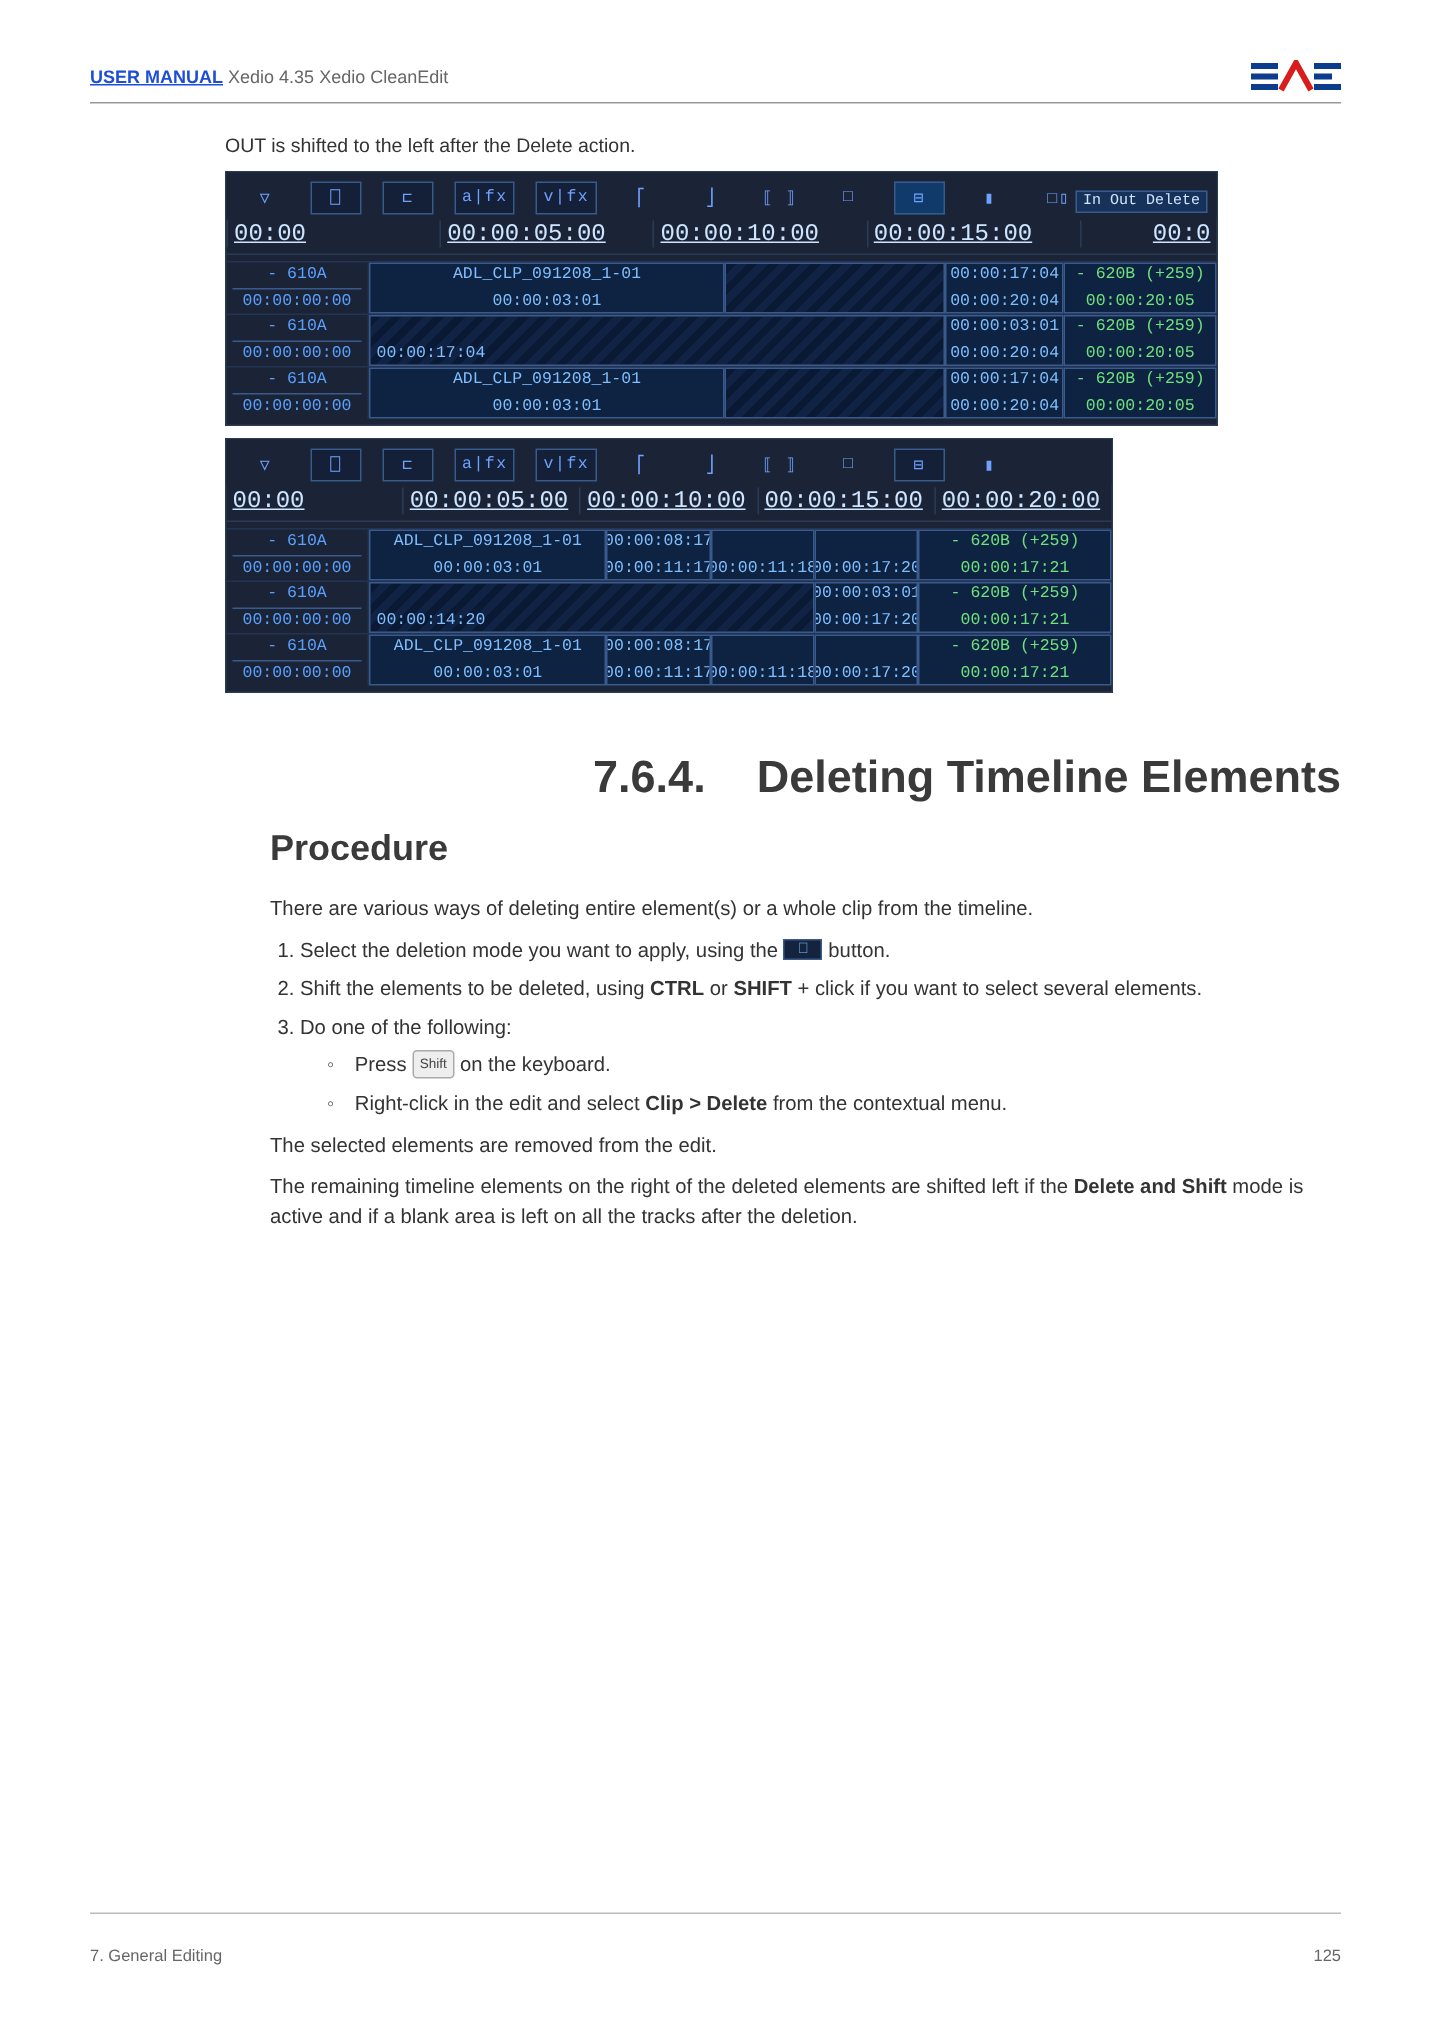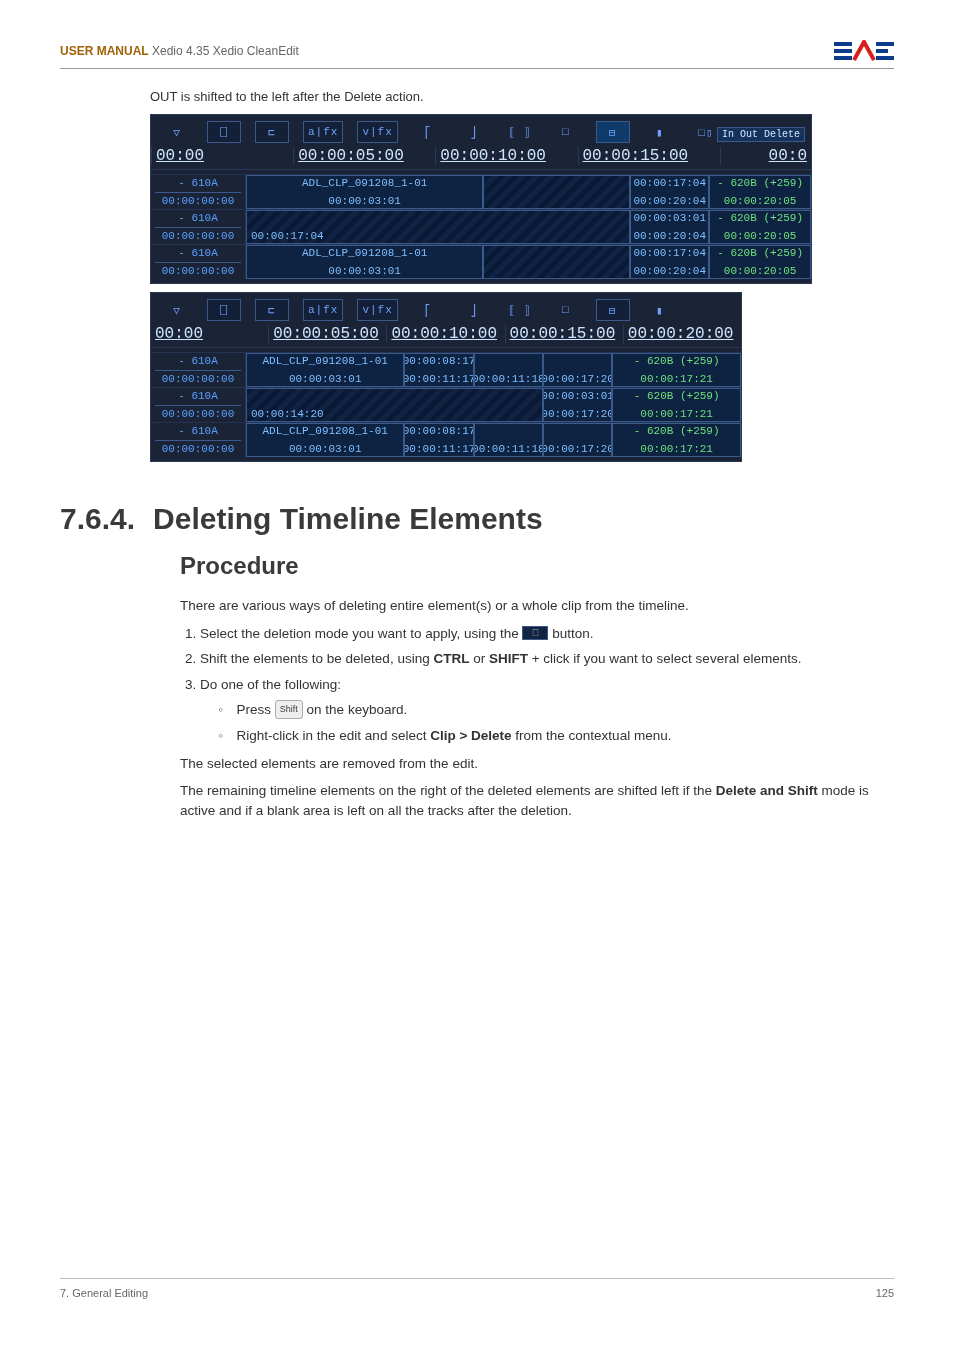--- a/index.html
+++ b/index.html
@@ -20,21 +20,21 @@
     justify-content: space-between;
     align-items: center;
     border-bottom: 1px solid #999;
     padding-bottom: 6px;
     margin-bottom: 20px;
   }
   .header-title {
     font-size: 12px;
     color: #666;
   }
-  .header-title b { color: #a16207; }
+  .header-title b { color: #1d4ed8; text-decoration: underline; }
   .evs-logo {
     display: flex;
     align-items: center;
     gap: 2px;
   }
   .evs-logo svg { display:block; }
 
   .caption-line {
     font-size: 13px;
     margin-left: 90px;
@@ -136,23 +136,23 @@
   .seg.hatch {
     background: repeating-linear-gradient(135deg,#0b1a34,#0b1a34 5px,#102344 5px,#102344 10px);
   }
   .seg.green { color:#6fe07c; }
   .seg.thin { flex:0 0 auto; }
 
   .hiline { height:1px; background:#3a5a8c; margin:1px 0; }
 
   
   h1.num {
-    display:flex; gap:18px; align-items:baseline;
+    display:flex; gap:34px; align-items:baseline;
     margin: 40px 0 10px 0;
-    font-size: 30px; font-weight:bold; color:#3a3a3a;
+    font-size: 30px; font-weight:bold; color:#3a3a3a;justify-content:flex-end;
   }
   h2.proc {
     margin: 16px 0 16px 120px;
     font-size: 24px; color:#3a3a3a;
   }
   .body { margin-left:120px; font-size:13.5px; line-height:1.45; color:#333;}
   .body p{ margin:8px 0;}
   ol.steps { margin:8px 0 8px 0; padding-left:20px;}
   ol.steps li{ margin:6px 0;}
   ul.sub { list-style: none; margin:6px 0 6px 18px; padding:0;}
@@ -164,22 +164,22 @@
     position:relative; top:-1px;
   }
   .key{
     display:inline-block; vertical-align:middle;
     background:#eee; border:1px solid #aaa; border-radius:3px;
     font-size:9px; padding:2px 4px; position:relative; top:-1px;
     color:#444;
   }
 
   .footer{
-    position:absolute; bottom:51px; left:60px; right:60px;
-    border-top:1px solid #bbb; padding-top:8px;
+    position:absolute; bottom:40px; left:60px; right:60px;
+    border-top:1px solid #bbb; padding-top:22px;
     display:flex; justify-content:space-between;
     font-size:11px; color:#666;
   }
 </style>
 </head>
 <body>
 
 <div class="page">
 
   <div class="header-row">

